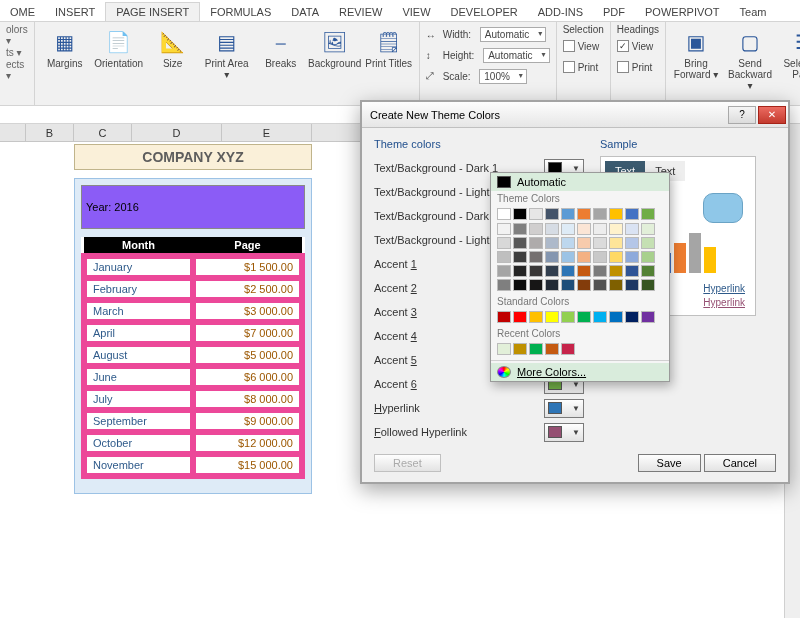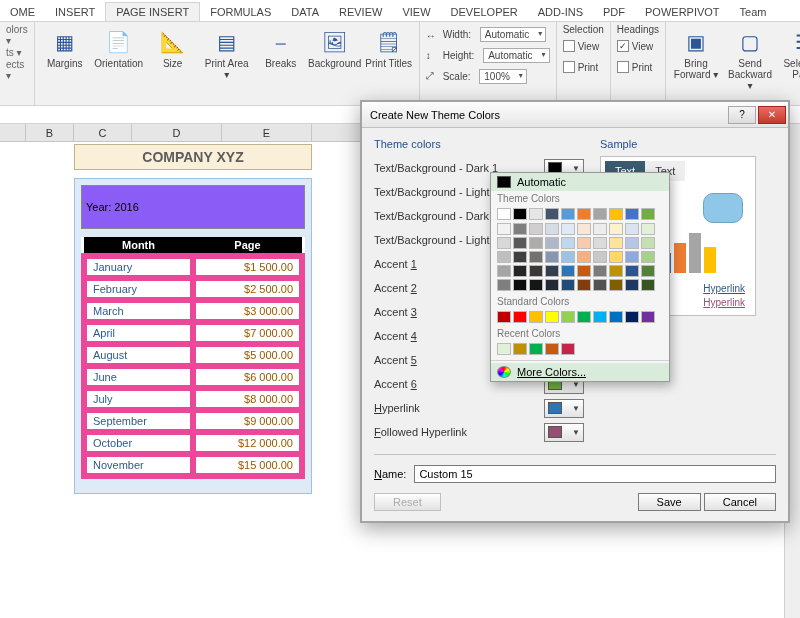--- a/index.html
+++ b/index.html
@@ -350,24 +350,20 @@
           <div class="mini-chart">
               <span style="height:20px;background:#4472c4"></span>
               <span style="height:30px;background:#ed7d31"></span>
               <span style="height:40px;background:#a5a5a5"></span>
               <span style="height:26px;background:#ffc000"></span>
             </div>
           <span class="hplnk" style="top:126px">Hyperlink</span>
           <span class="hplnk" style="top:140px;color:#954f72">Hyperlink</span>
         </div>
       </div>
-    </div>
-    <div class="name-row">
-      <span><u>N</u>ame:</span>
-      <input value="Custom 15" style="">
     </div>
     <div class="dlg-btns">
       <button class="btn disabled">Reset</button>
       <div>
         <button class="btn">Save</button>
         <button class="btn">Cancel</button>
       </div>
     </div>
   </div>
 </div>

